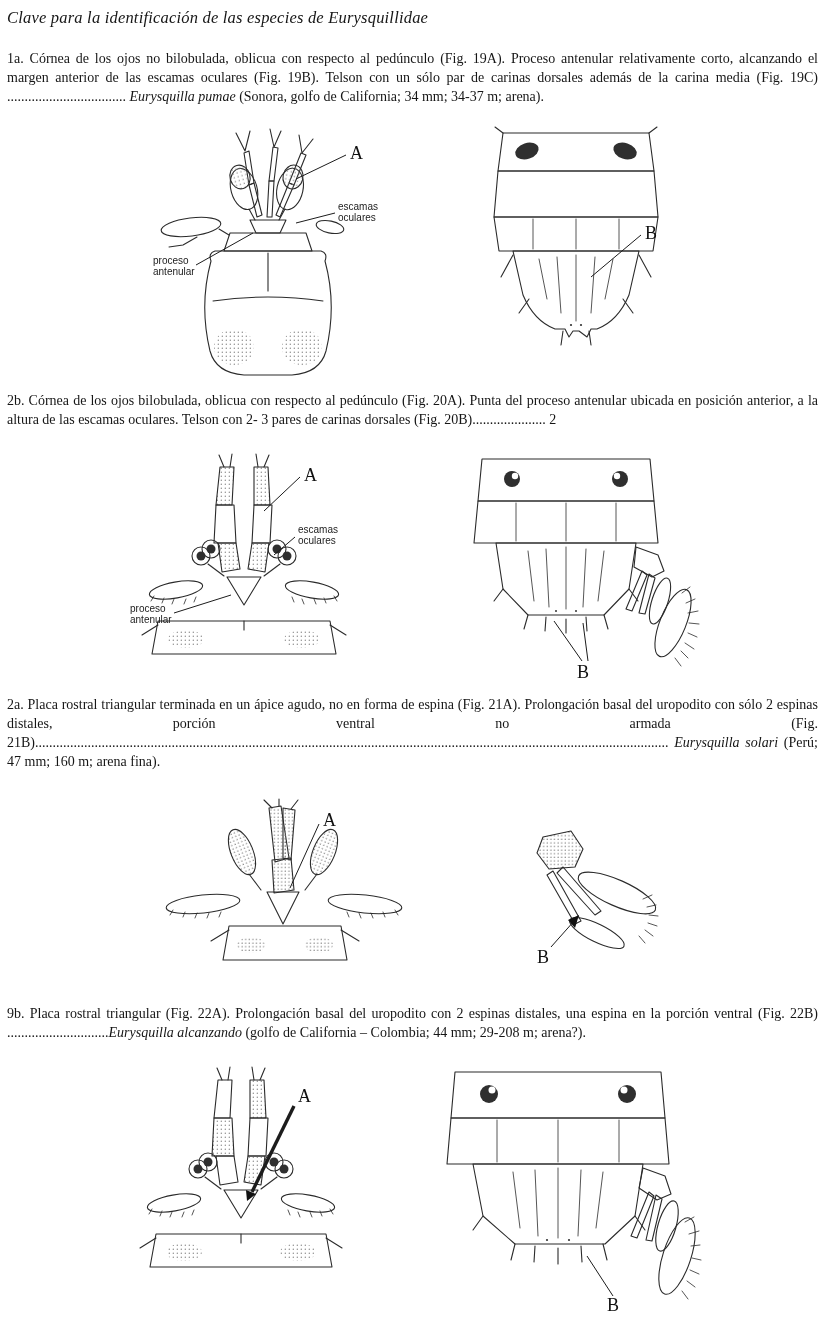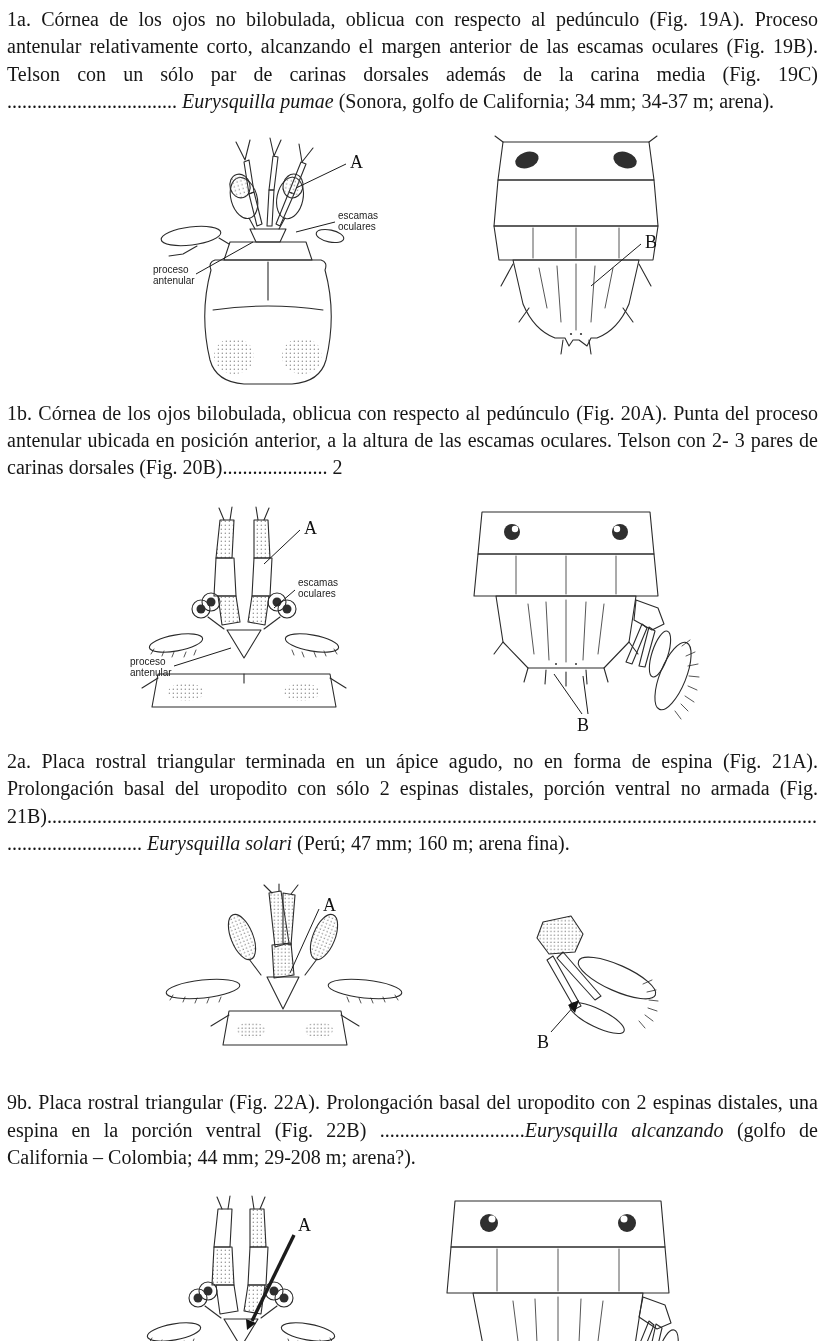--- a/index.html
+++ b/index.html
@@ -8,40 +8,41 @@
     width:825px; height:1341px; overflow:hidden;
     font-family:"Liberation Serif", serif;
     color:#161616;
   }
   .page { padding:6px 7px 0 7px; }
   .title {
     font-size:16.5px; font-weight:normal; font-style:italic;
     letter-spacing:0.2px; margin:2px 0 21px 0;
   }
   .entry {
-    font-size:20px; line-height:1.37; text-align:justify;
+    font-size:14px; line-height:1.37; text-align:justify;
     overflow-wrap:anywhere; margin:0;
   }
   .species { font-style:italic; }
   .fig-row { display:flex; justify-content:center; }
   .row19 { gap:88px; margin:16px 0 10px; align-items:flex-start; }
   .row20 { gap:72px; margin:22px 0 12px; align-items:flex-start; }
   .row21 { gap:64px; margin:26px 0 14px; align-items:center; }
   .row22 { gap:58px; margin:22px 0 0; align-items:flex-start; }
   svg { display:block; }
   svg .big-label { font-family:"Liberation Serif", serif; font-size:18px; fill:#111; }
   svg .small-label { font-family:"Liberation Sans", sans-serif; font-size:10px; fill:#222; }
   .lead { stroke:#1c1c1c; stroke-width:1; fill:none; }
   .thin { stroke-width:0.8; }
 </style>
 </head>
 <body>
 
 <div class="page">
 
+  <h1 class="title">Clave para la  identificación de las especies de Eurysquillidae</h1>
 
   <p class="entry"><span>1a. Córnea de los ojos no bilobulada, oblicua con respecto al pedúnculo (Fig. 19A). Proceso antenular relativamente corto, alcanzando el margen anterior de las escamas oculares (Fig. 19B). Telson con un sólo par de carinas dorsales además de la carina media (Fig. 19C) .................................. </span><span class="species">Eurysquilla pumae</span><span> (Sonora, golfo de California; 34 mm; 34-37 m; arena).</span></p>
 
   <div class="fig-row row19">
 
     <svg width="235" height="258" viewBox="0 0 235 258" role="img">
       <defs>
         <pattern id="st19" width="4" height="4" patternUnits="userSpaceOnUse">
           <circle cx="1.3" cy="1.3" r="0.7" fill="#8a8a8a"></circle>
         </pattern>
@@ -109,21 +110,21 @@
           <circle cx="109" cy="202" r="1.1" fill="#333" stroke="none"></circle>
         </g>
         <path d="M41 132 L29 154 M167 132 L179 154"></path>
       </g>
       <path class="lead" d="M169 112 L119 154"></path>
       <text class="big-label" x="173" y="116">B</text>
     </svg>
 
   </div>
 
-  <p class="entry"><span>1b. Córnea de los ojos bilobulada, oblicua con respecto al pedúnculo (Fig. 20A). Punta del proceso antenular ubicada en posición anterior, a la altura de las escamas oculares. Telson con 2- 3 pares de carinas dorsales (Fig. 20B)..................... 2</span><span class="species"></span><span></span></p>
+  <p class="entry"><span>2b. Córnea de los ojos bilobulada, oblicua con respecto al pedúnculo (Fig. 20A). Punta del proceso antenular ubicada en posición anterior, a la altura de las escamas oculares. Telson con 2- 3 pares de carinas dorsales (Fig. 20B)..................... 2</span><span class="species"></span><span></span></p>
 
   <div class="fig-row row20">
 
     <svg width="240" height="232" viewBox="0 0 240 232" role="img">
       <defs>
         <pattern id="st20" width="4" height="4" patternUnits="userSpaceOnUse">
           <circle cx="1.3" cy="1.3" r="0.7" fill="#8a8a8a"></circle>
         </pattern>
       </defs>
       <g stroke="#2b2b2b" stroke-width="1.1" fill="none" stroke-linecap="round" stroke-linejoin="round">

